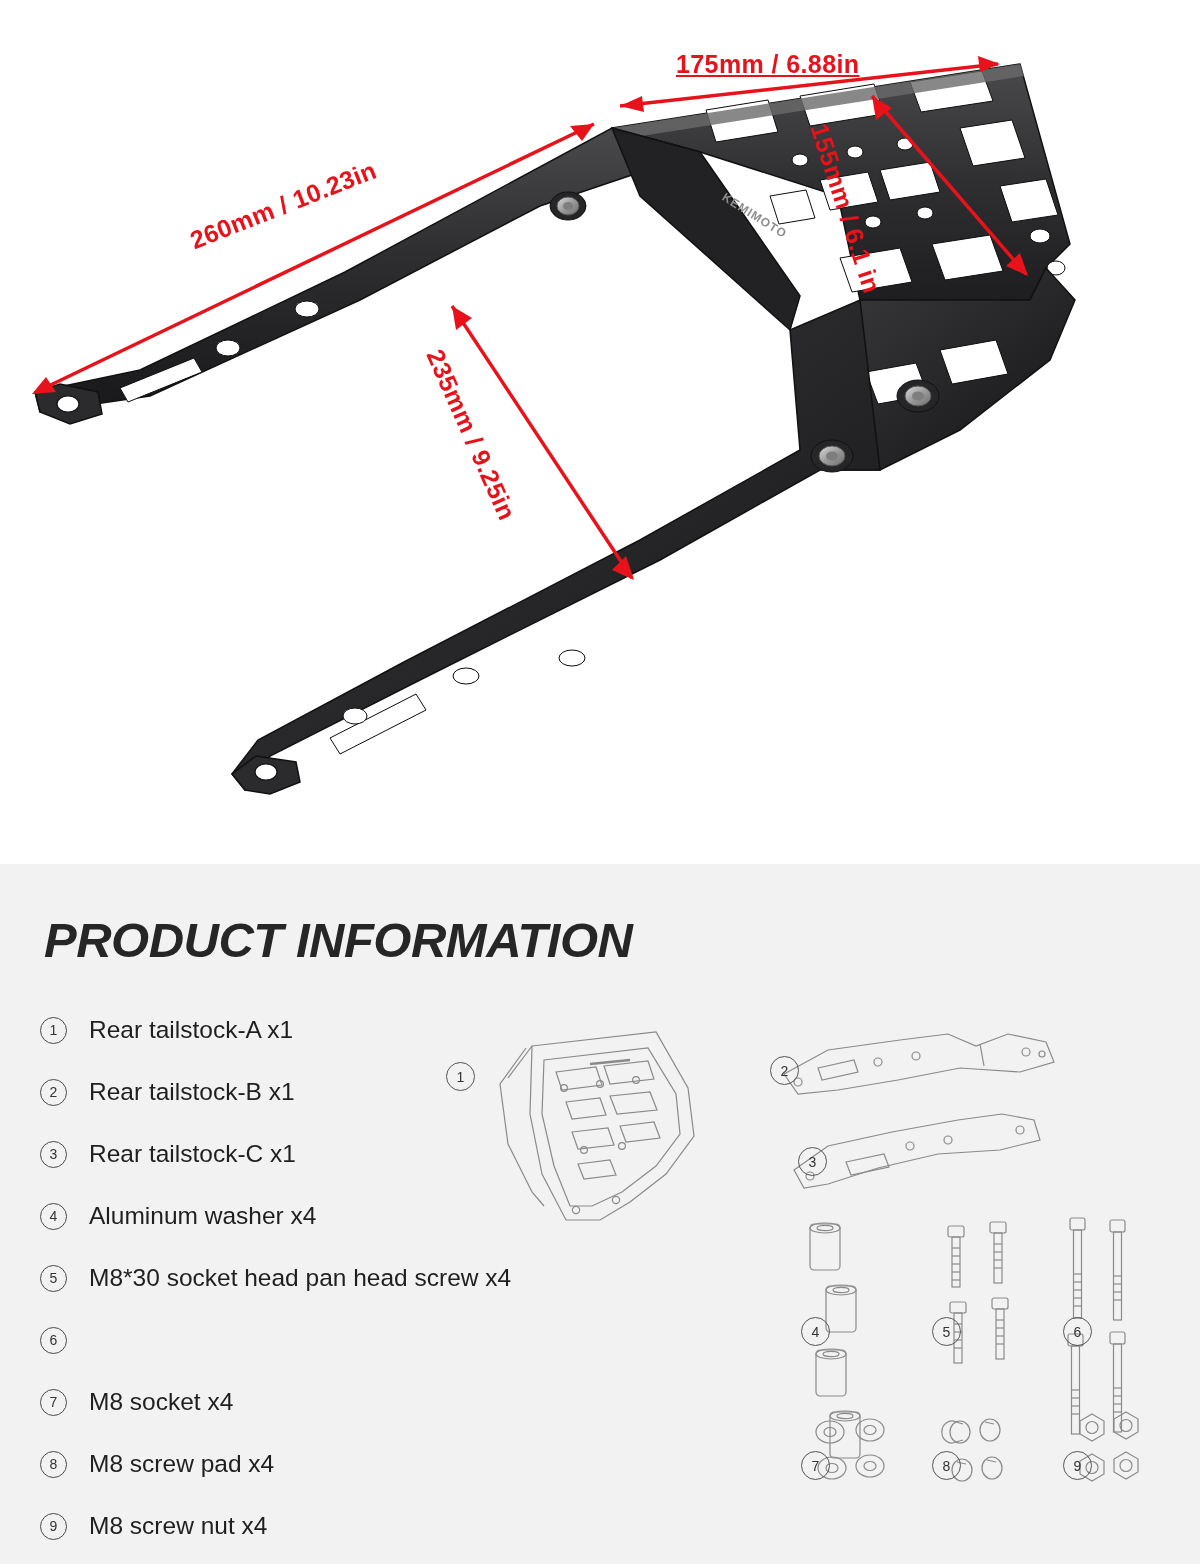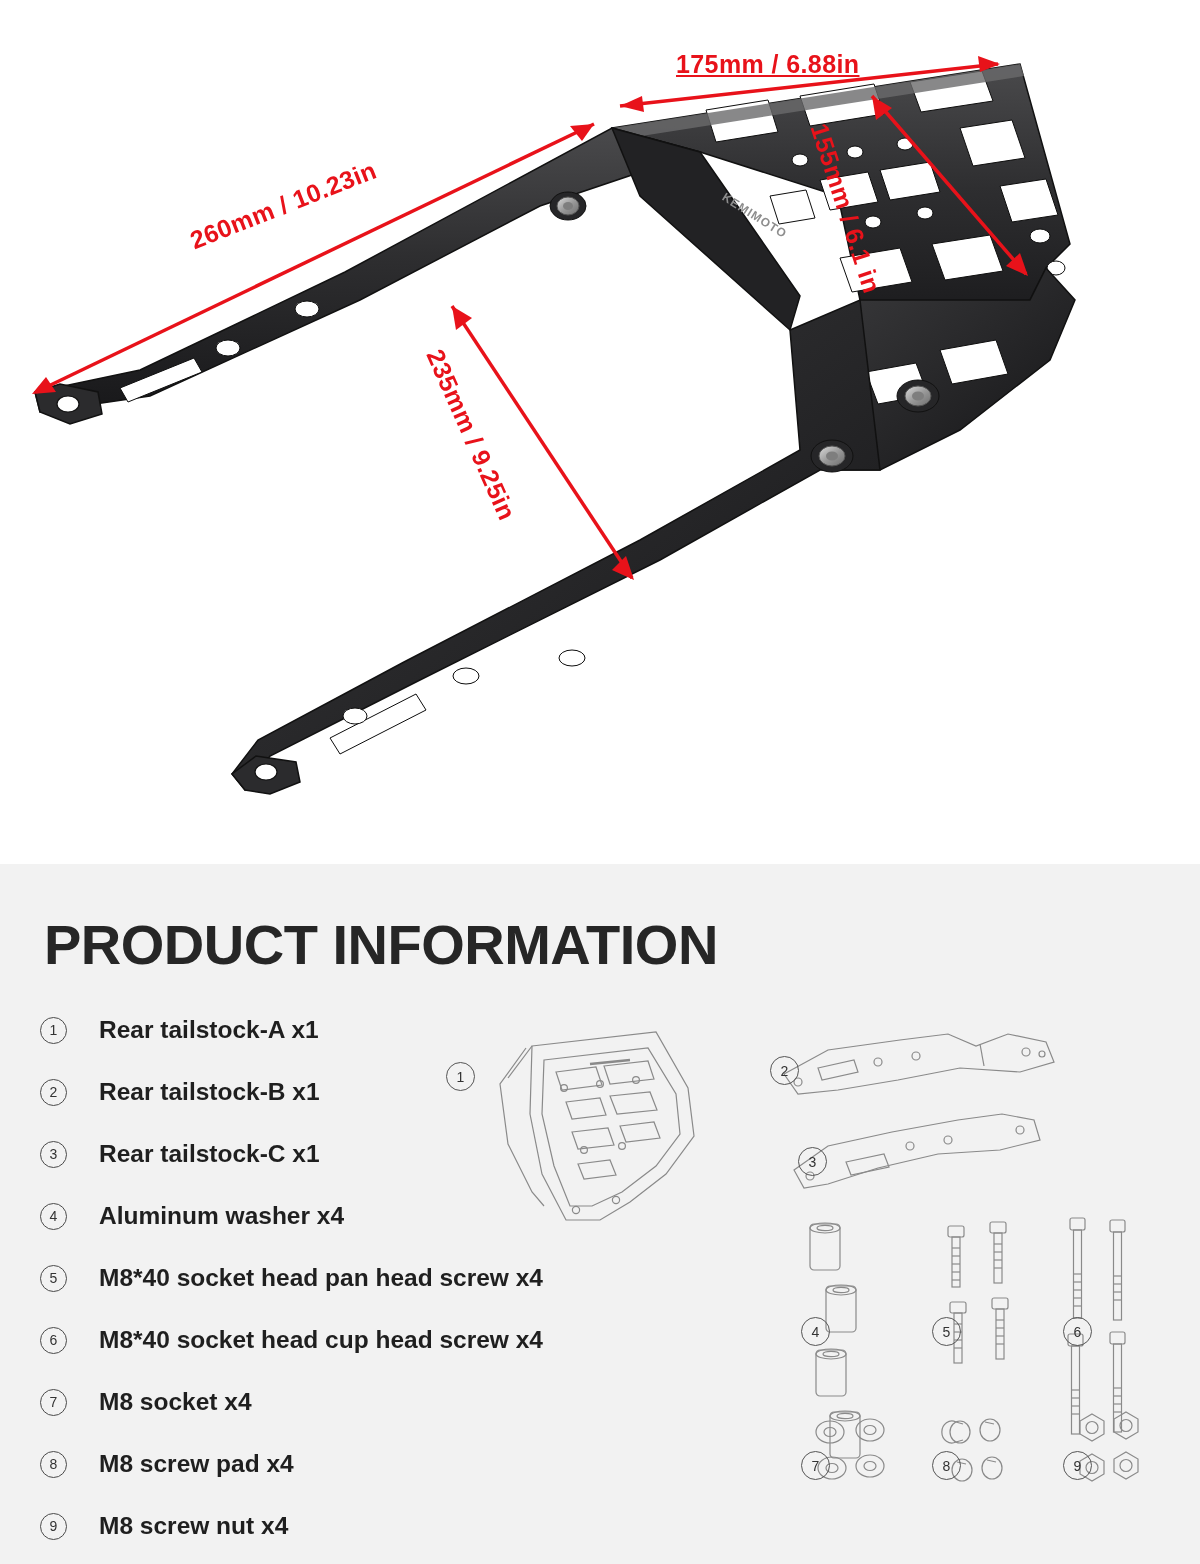--- a/index.html
+++ b/index.html
@@ -71,25 +71,26 @@
     left: 0; top: 862px;
     width: 1200px;
     height: 702px;
     background: #f2f2f2;
     border-top: 2px solid #ffffff;
   }
   #info-title {
     position: absolute;
     left: 44px;
     top: 48px;
-    font-size: 56px;
+    font-size: 49px;
     font-weight: 700;
     letter-spacing: -0.5px;
     color: #262626;
     font-family: "Liberation Sans", sans-serif;
+    font-style: italic;
   }
   #parts-list {
     position: absolute;
     left: 40px;
     top: 135px;
     width: 700px;
   }
   .part-row {
     display: flex;
     align-items: center;
@@ -102,26 +103,25 @@
     border-radius: 50%;
     color: #333;
     font-size: 14px;
     display: flex;
     align-items: center;
     justify-content: center;
     flex: 0 0 auto;
     font-family: "Liberation Sans", sans-serif;
   }
   .part-label {
-    margin-left: 32px;
+    margin-left: 22px;
     font-size: 24.5px;
     color: #1f1f1f;
     font-family: "Liberation Sans", sans-serif;
     white-space: nowrap;
-    font-weight: bold;
   }
 
   
   #parts-illustration {
     position: absolute;
     left: 420px;
     top: 150px;
     width: 760px;
     height: 540px;
   }
@@ -288,25 +288,24 @@
     <div class="part-row">
       <div class="num-circle">3</div>
       <div class="part-label">Rear tailstock-C x1</div>
     </div>
     <div class="part-row">
       <div class="num-circle">4</div>
       <div class="part-label">Aluminum washer x4</div>
     </div>
     <div class="part-row">
       <div class="num-circle">5</div>
-      <div class="part-label">M8*40 socket head pan head screw x4</div>
+      <div class="part-label">M8*30 socket head pan head screw x4</div>
     </div>
     <div class="part-row">
       <div class="num-circle">6</div>
-      <div class="part-label">M8*40 socket head cup head screw x4</div>
     </div>
     <div class="part-row">
       <div class="num-circle">7</div>
       <div class="part-label">M8 socket x4</div>
     </div>
     <div class="part-row">
       <div class="num-circle">8</div>
       <div class="part-label">M8 screw pad x4</div>
     </div>
     <div class="part-row">

